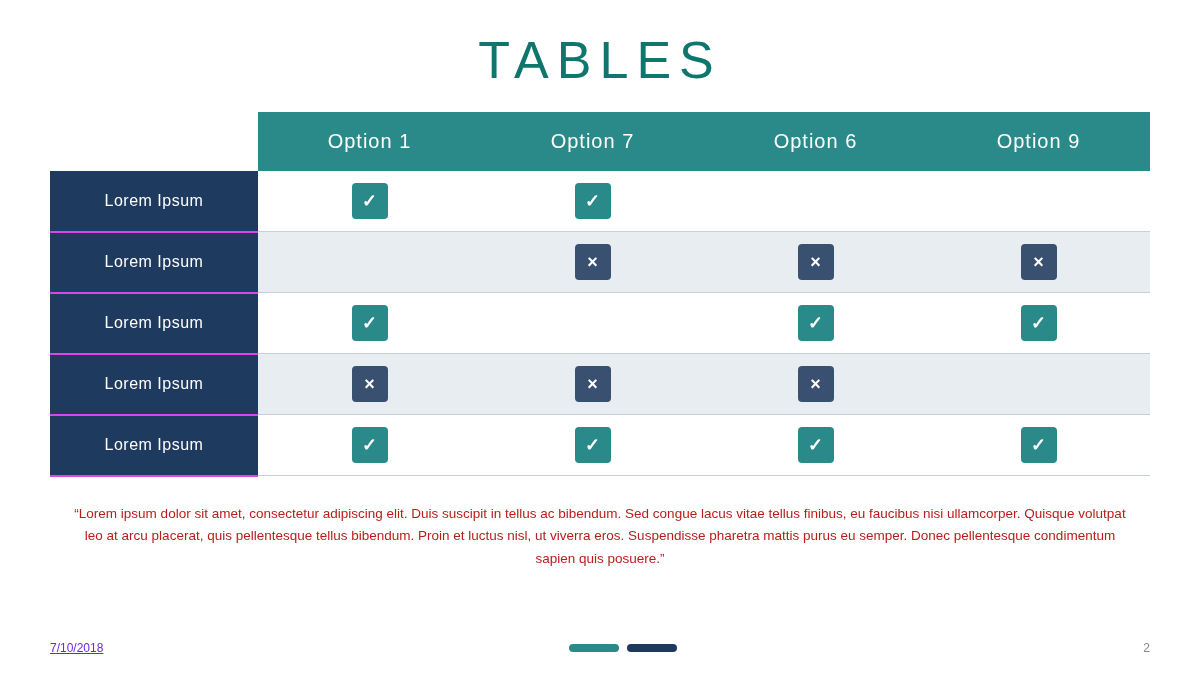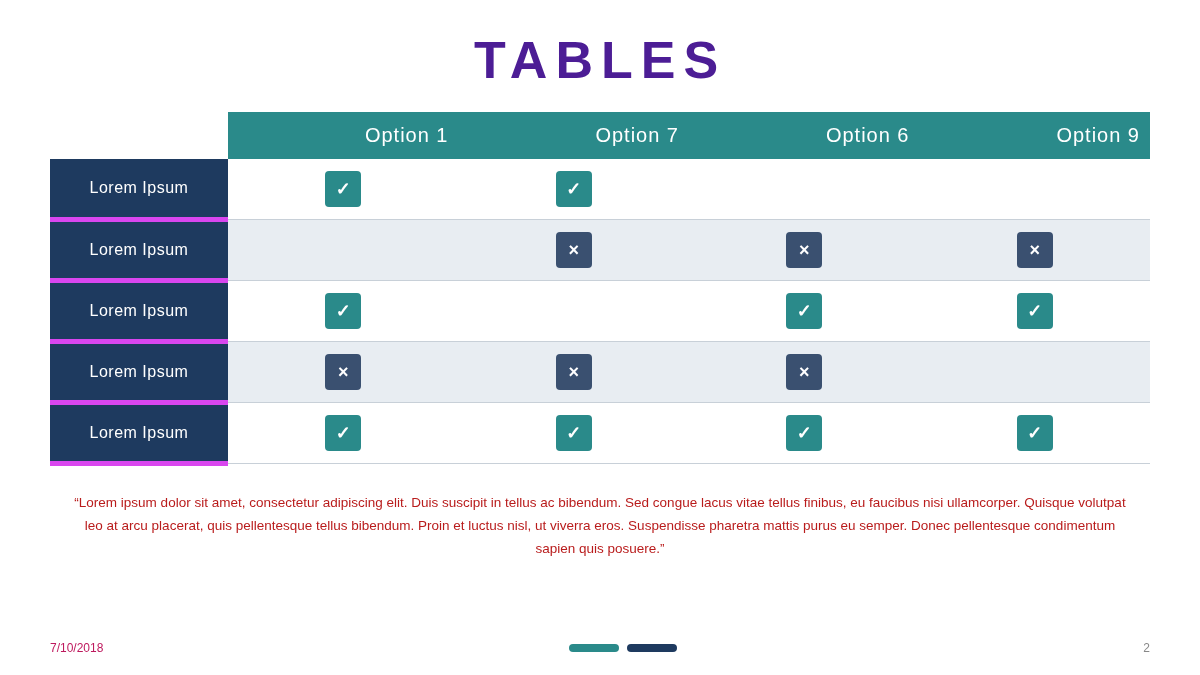--- a/index.html
+++ b/index.html
@@ -18,23 +18,23 @@
       height: 675px;
       background: #ffffff;
       display: flex;
       flex-direction: column;
       align-items: center;
       padding: 30px 50px 20px 50px;
     }
 
     .title {
       font-size: 52px;
-      font-weight: 700;
+      font-weight: 400;
       letter-spacing: 8px;
-      color: #4c1d95;
+      color: #0f766e;
       margin-bottom: 22px;
       text-transform: uppercase;
       font-family: 'Segoe UI Light', 'Segoe UI', Arial, sans-serif;
     }
 
     .table-wrapper {
       width: 1100px;
       border-collapse: collapse;
       margin-bottom: 20px;
     }
@@ -43,22 +43,22 @@
       width: 100%;
       border-collapse: collapse;
     }
 
     
     thead tr th {
       background-color: #2a8a8a;
       color: #ffffff;
       font-size: 20px;
       font-weight: 500;
-      padding: 12px 10px;
-      text-align: right;
+      padding: 18px 10px;
+      text-align: center;
       letter-spacing: 1px;
     }
 
     thead tr th:first-child {
       background: transparent;
       border: none;
     }
 
     
     tbody tr td {
@@ -67,23 +67,23 @@
       border-bottom: 1px solid #c8d0d8;
       vertical-align: middle;
     }
 
     tbody tr td:first-child {
       background-color: #1e3a5f;
       color: #ffffff;
       font-size: 16px;
       font-weight: 400;
       letter-spacing: 0.5px;
-      width: 178px;
+      width: 208px;
       padding: 14px 20px;
-      border-bottom: 5px solid #d946ef;
+      border-bottom: 2px solid #d946ef;
     }
 
     
     tbody tr:nth-child(odd) td:not(:first-child) {
       background-color: #ffffff;
     }
     tbody tr:nth-child(even) td:not(:first-child) {
       background-color: #e8edf2;
     }
 
@@ -126,21 +126,22 @@
       bottom: 20px;
       left: 50px;
       right: 50px;
       display: flex;
       align-items: center;
       justify-content: space-between;
     }
 
     .footer-date {
       font-size: 12px;
-      color: #be185d;
+      color: #6d28d9;
+      text-decoration: underline;
     }
 
     .footer-dots {
       display: flex;
       gap: 8px;
     }
 
     .footer-dot {
       width: 50px;
       height: 8px;

